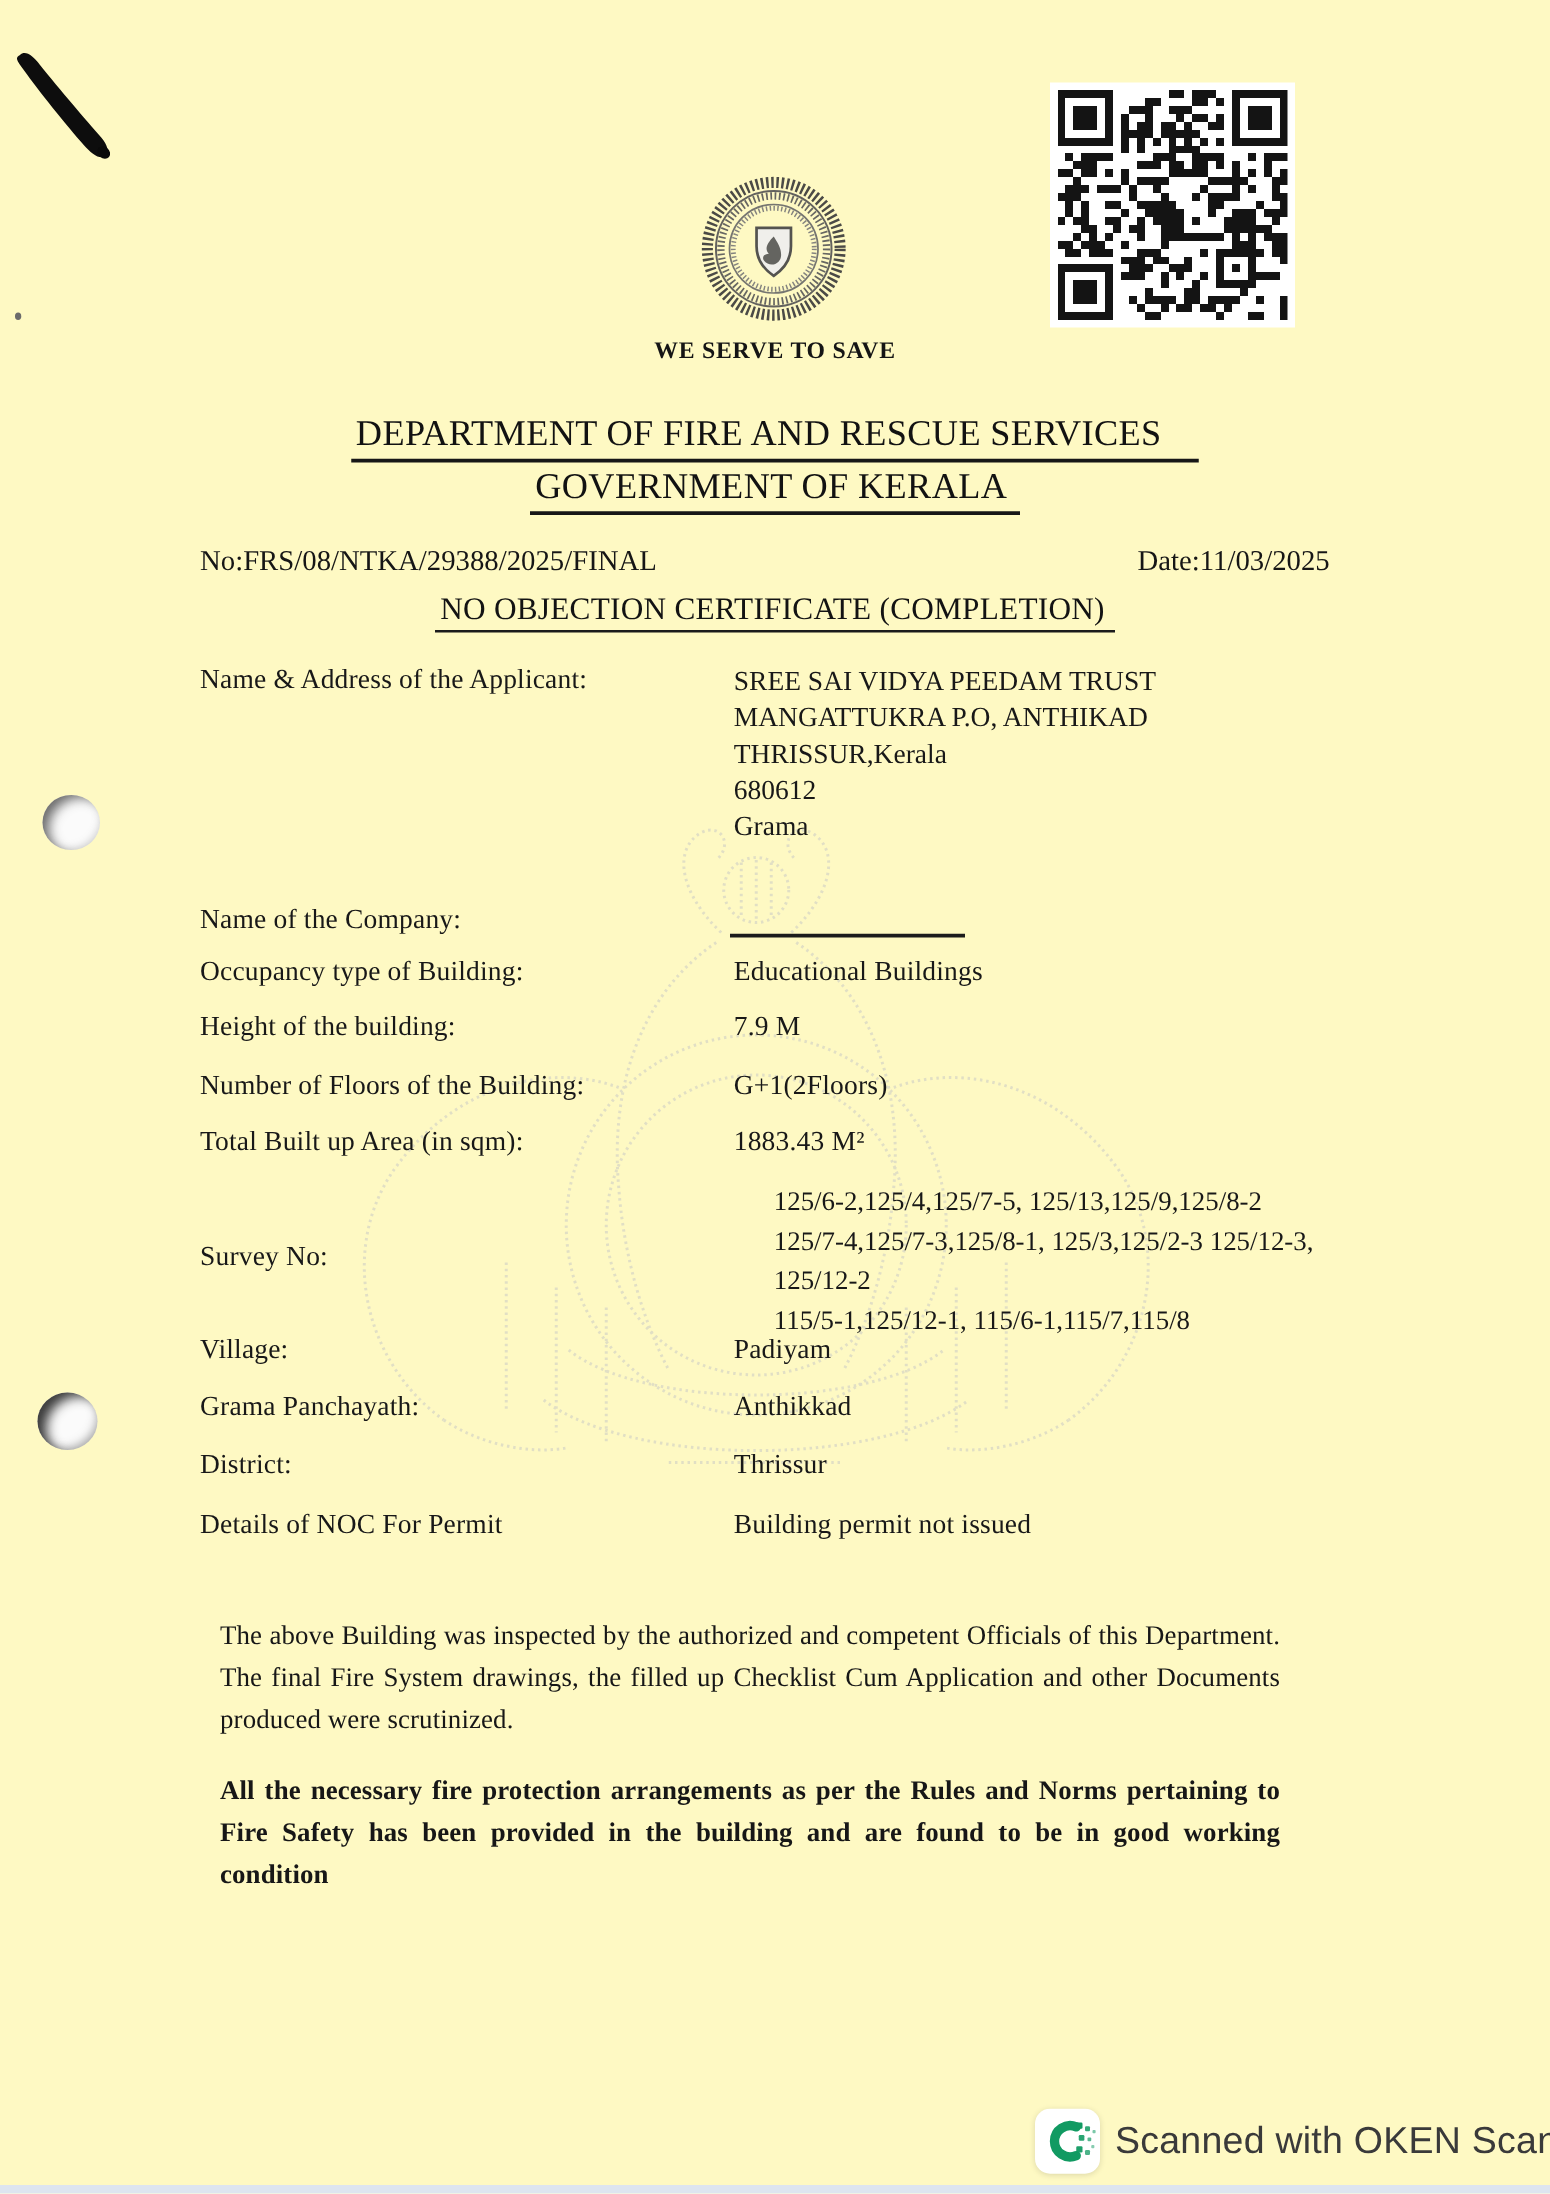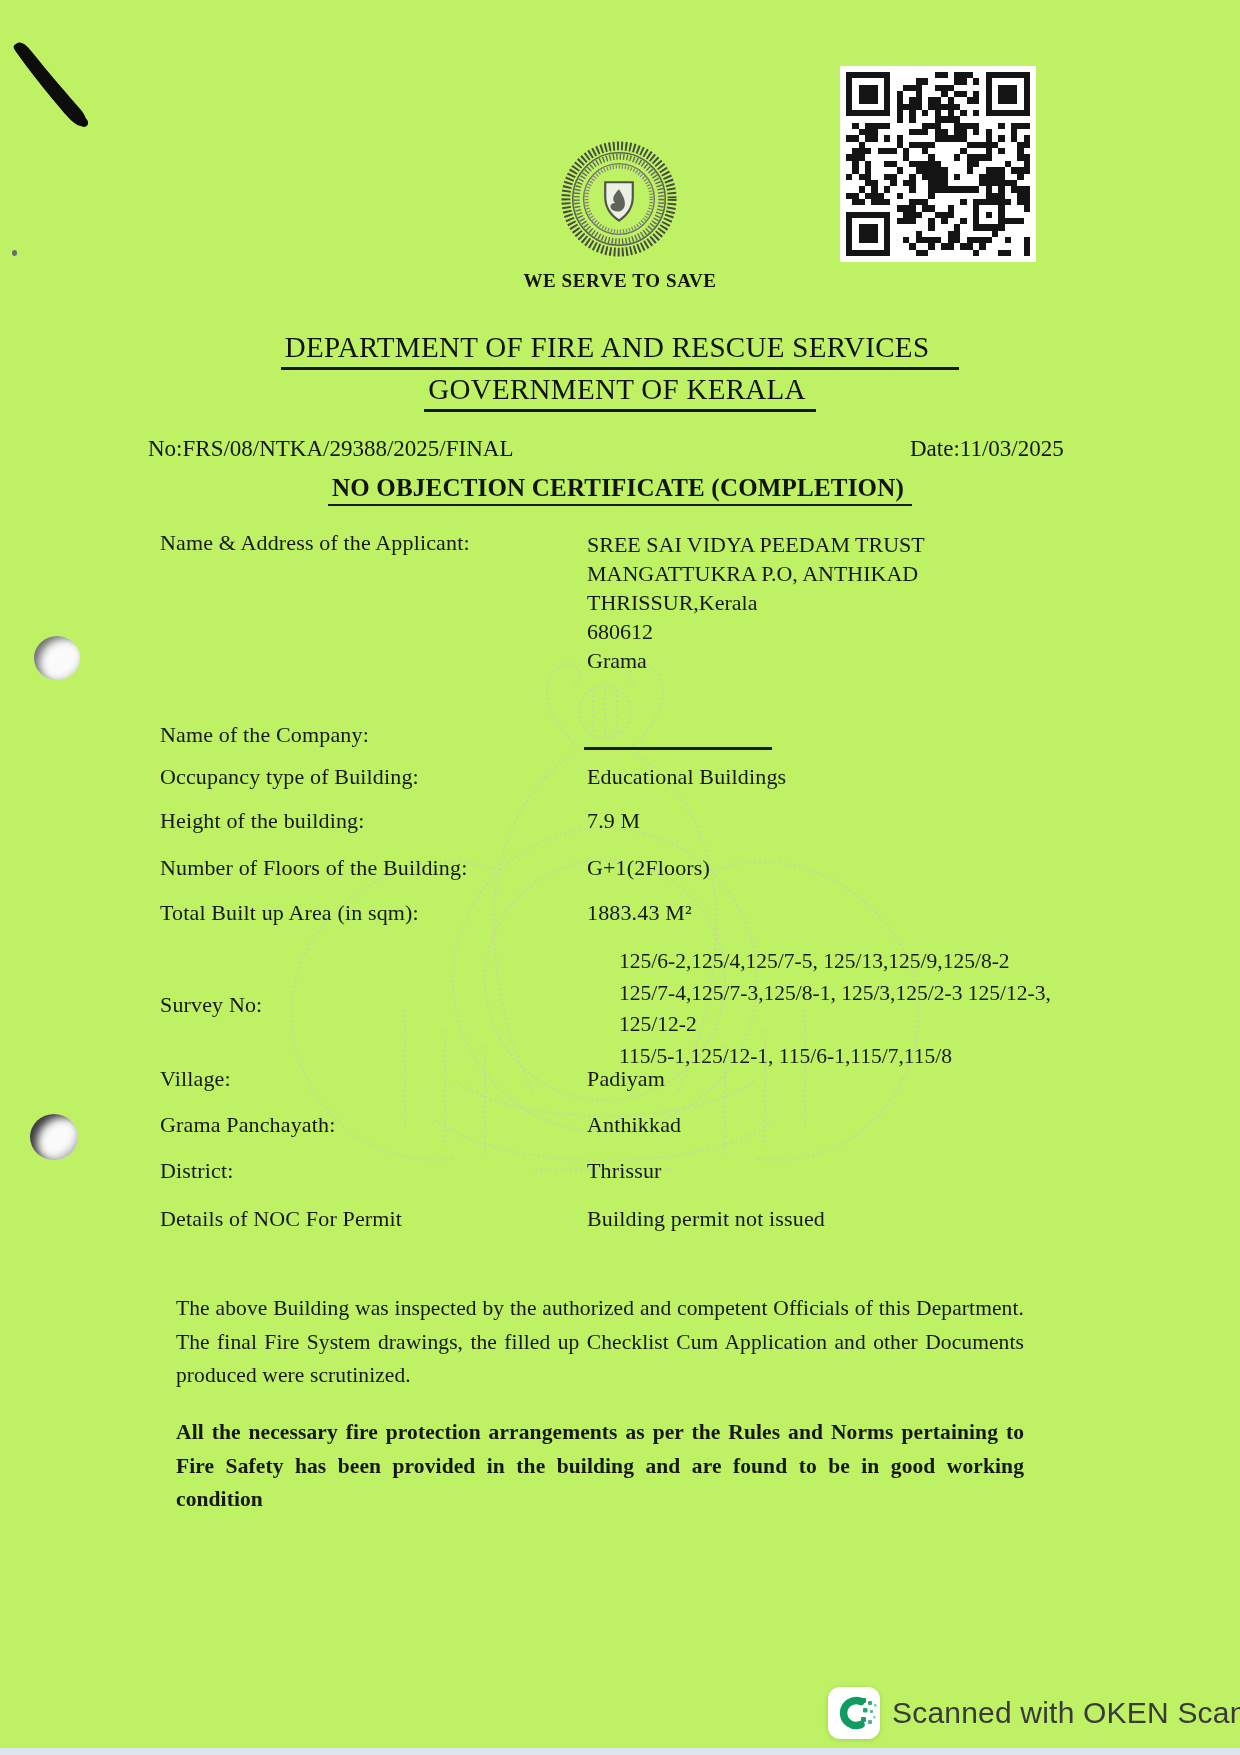--- a/index.html
+++ b/index.html
@@ -1,19 +1,19 @@
 <!DOCTYPE html>
 <html><head>
 <meta charset="utf-8">
 <style>
   html,body{margin:0;padding:0;background:#ffffff;}
   .page{
     position:relative;
     width:1240px;height:1755px;
-    background:#bef264;
+    background:#fef9c3;
     font-family:"Liberation Serif", serif;
     color:#1a1a1a;
     overflow:hidden;
   }
   
   .pen-mark{position:absolute;left:8px;top:38px;width:92px;height:96px;}
   .speck{position:absolute;width:5px;height:6px;border-radius:50%;background:#6b6b6b;}
   .speck.s1{left:12px;top:250px;}
   .punch{position:absolute;border-radius:50%;background:#fbfbfb;}
   .punch.p1{left:34px;top:636px;width:46px;height:44px;
@@ -26,23 +26,23 @@
   .qr{position:absolute;left:840px;top:66px;width:196px;height:196px;background:#fff;padding:6px;box-sizing:border-box;}
   .qr svg{width:100%;height:100%;shape-rendering:crispEdges;}
   .motto{position:absolute;left:0;top:270px;width:1240px;text-align:center;
     font-size:19px;font-weight:bold;letter-spacing:.6px;color:#151515;}
   .title{position:absolute;left:0;width:1240px;text-align:center;font-weight:normal;color:#121212;}
   .title.t1{top:331px;font-size:29px;}
   .title.t2{top:373px;font-size:29px;}
   .u{display:inline-block;border-bottom:3px solid #171717;padding:0 10px 3px 4px;letter-spacing:.3px;}
   .title.t1 .u{padding-right:30px;}
   .refrow{position:absolute;left:0;top:436px;width:1240px;font-size:23px;color:#161616;}
-  .ref-no{position:absolute;left:148px;top:0;white-space:nowrap;}
+  .ref-no{position:absolute;left:160px;top:0;white-space:nowrap;}
   .doc-date{position:absolute;left:910px;top:0;white-space:nowrap;}
-  .cert{position:absolute;left:0;top:474px;width:1240px;text-align:center;font-size:25px;font-weight:bold;color:#131313;}
+  .cert{position:absolute;left:0;top:474px;width:1240px;text-align:center;font-size:25px;font-weight:normal;color:#131313;}
   .u2{display:inline-block;border-bottom:2.5px solid #1b1b1b;padding:0 8px 2px 4px;letter-spacing:.2px;}
   
   .wm{position:absolute;left:205px;top:650px;width:800px;height:552px;filter:blur(.4px);opacity:.6;}
   
   .frow{position:absolute;left:0;width:1240px;font-size:22px;color:#181818;}
   .flabel{position:absolute;left:160px;top:0;white-space:nowrap;letter-spacing:.15px;}
   .fval{position:absolute;left:587px;top:0;white-space:nowrap;letter-spacing:.15px;}
   .vblock{position:absolute;left:587px;top:0;line-height:29px;white-space:nowrap;}
   .sblock{position:absolute;left:587px;top:0;line-height:31.5px;white-space:nowrap;font-size:21.5px;margin-left:32px;}
   .blank-line{position:absolute;left:584px;top:25px;width:188px;height:3px;background:#1c1c1c;}

